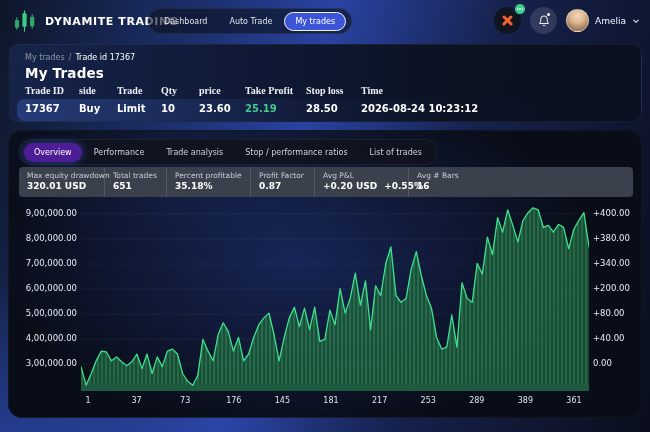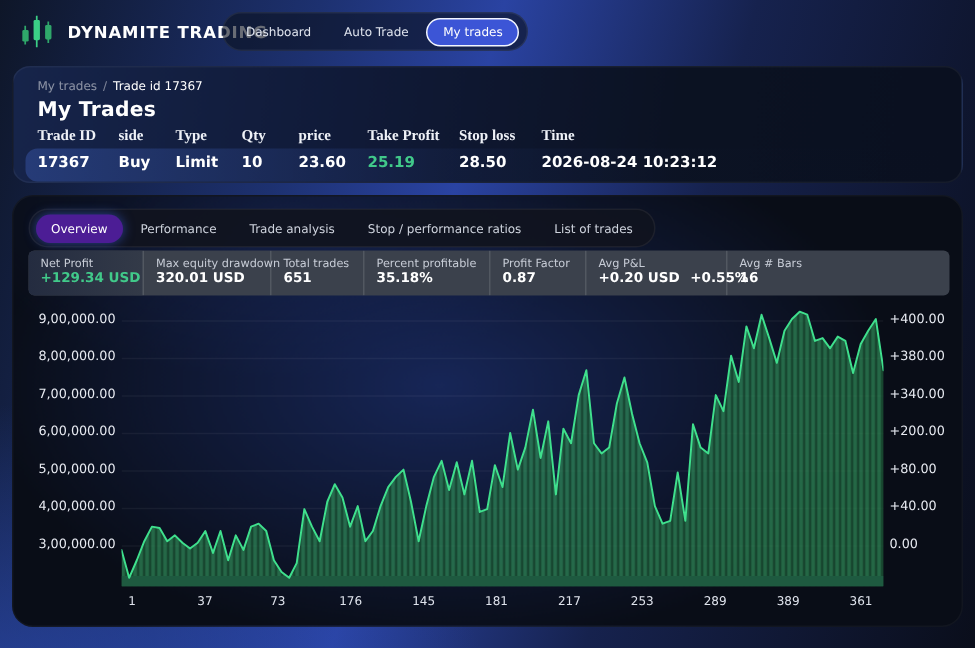--- a/index.html
+++ b/index.html
@@ -102,34 +102,59 @@
       </svg>
       <span class="brand">DYNAMITE TRADING</span>
     </div>
 
     <div class="nav">
       <span class="nav-item">Dashboard</span>
       <span class="nav-item">Auto Trade</span>
       <span class="nav-item active">My trades</span>
     </div>
 
+    <div class="top-right">
+      <div class="icon-btn dark">
+        <span class="x-bar a"></span>
+        <span class="x-bar b"></span>
+        <span class="badge">
+            <i></i>
+            <i></i>
+            <i></i>
+          </span>
+      </div>
+      <div class="icon-btn bell">
+        <svg width="14" height="14" viewBox="0 0 16 16">
+          <path d="M8 2.2a3.8 3.8 0 0 0-3.8 3.8v2.8L3 10.8h10L11.8 8.8V6A3.8 3.8 0 0 0 8 2.2z" fill="none" stroke="#fff" stroke-width="1.1" stroke-linejoin="round"></path>
+          <path d="M6.6 12.4a1.5 1.5 0 0 0 2.8 0" fill="none" stroke="#fff" stroke-width="1.1"></path>
+        </svg>
+        <span class="bell-dot"></span>
+      </div>
+      <div class="user-chip">
+        <span class="avatar"></span>
+        <span class="user-name">Amelia</span>
+        <svg width="8" height="8" viewBox="0 0 8 8">
+          <path d="M1.5 2.8 4 5.3 6.5 2.8" fill="none" stroke="#e8ecf5" stroke-width="1.1"></path>
+        </svg>
+      </div>
+    </div>
   </div>
 
   <div class="card">
     <div class="breadcrumb">
       <span class="bc-parent">My trades</span>
       <span class="bc-sep">/</span>
       <span class="bc-current">Trade id 17367</span>
     </div>
     <div class="page-title">My Trades</div>
 
     <div class="tgrid thead">
       <span>Trade ID</span>
       <span>side</span>
-      <span>Type</span>
+      <span>Trade</span>
       <span>Qty</span>
       <span>price</span>
       <span>Take Profit</span>
       <span>Stop loss</span>
       <span>Time</span>
     </div>
 
     <div class="row-bg"></div>
     <div class="tgrid trow">
       <span>17367</span>
@@ -147,24 +172,20 @@
 
     <div class="tabs">
       <span class="tab active">Overview</span>
       <span class="tab">Performance</span>
       <span class="tab">Trade analysis</span>
       <span class="tab">Stop / performance ratios</span>
       <span class="tab">List of trades</span>
     </div>
 
     <div class="stats">
-      <div class="stat net w1">
-        <span class="lb">Net Profit</span>
-        <span class="vl">+129.34 USD</span>
-      </div>
       <div class="stat w2">
         <span class="lb">Max equity drawdown</span>
         <span class="vl">320.01 USD</span>
       </div>
       <div class="stat w3">
         <span class="lb">Total trades</span>
         <span class="vl">651</span>
       </div>
       <div class="stat w4">
         <span class="lb">Percent profitable</span>

